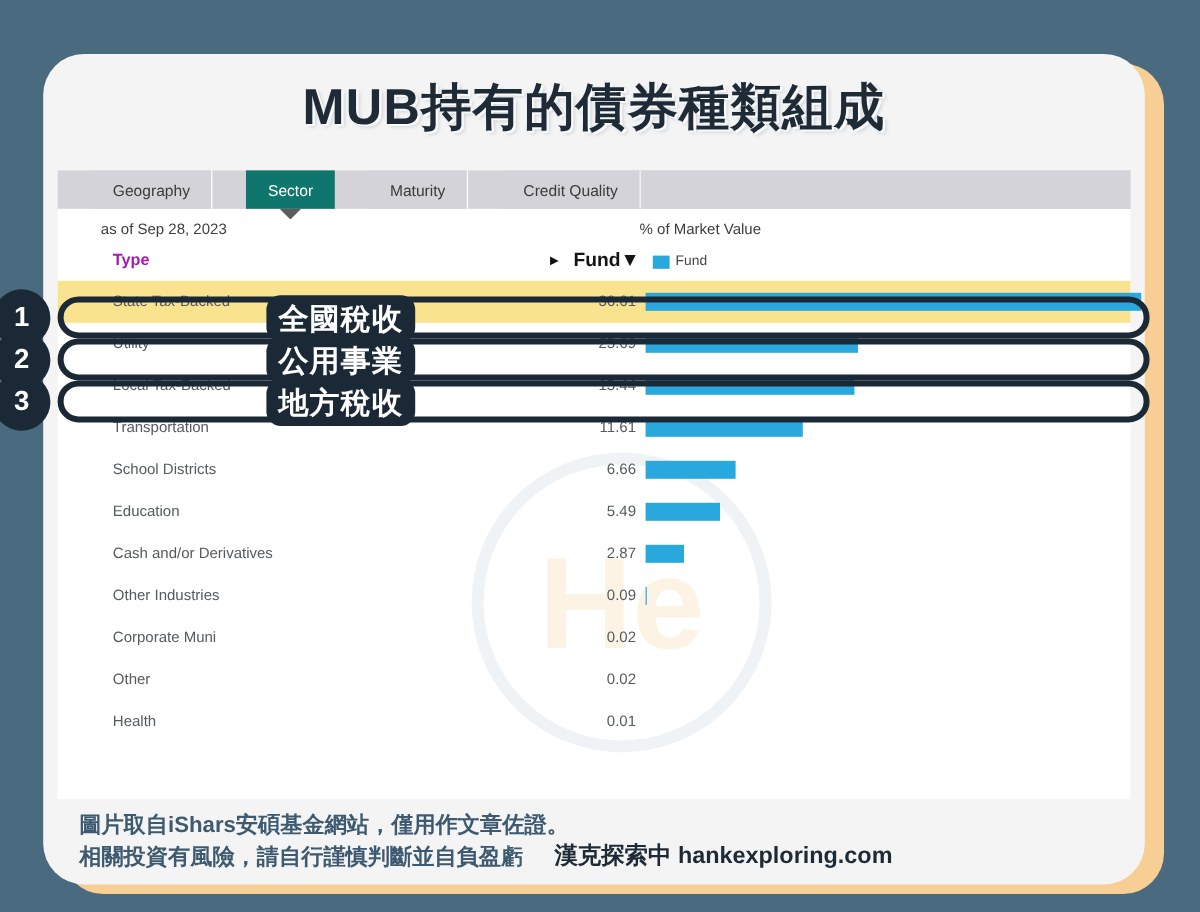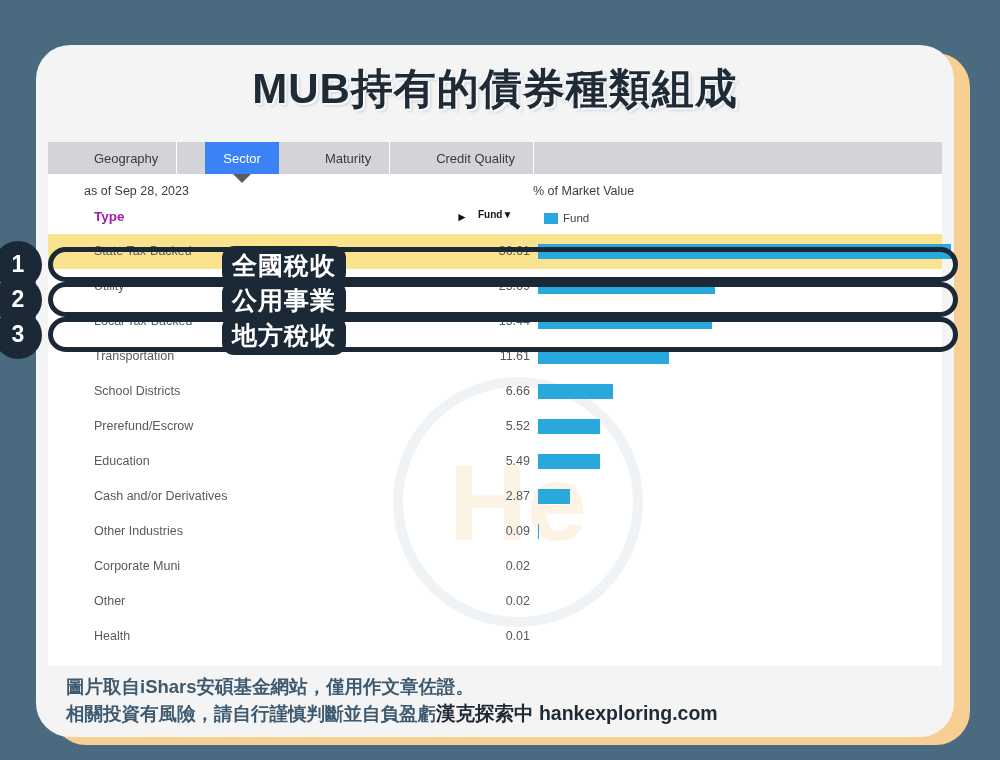--- a/index.html
+++ b/index.html
@@ -76,21 +76,21 @@
     align-items: center;
     padding: 0 18px;
     font-size: 13px;
     color: #3b3b3b;
     background: #d3d3d9;
     border-right: 1px solid #ffffff;
     white-space: nowrap;
     margin-left: 28px;
   }
   .tab.active {
-    background: #3b82f6;
+    background: #0f766e;
     color: #ffffff;
     border-right: none;
     position: relative;
     text-align: right;
   }
   .tab.active::after {
     content: "";
     position: absolute;
     left: 50%;
     bottom: -9px;
@@ -136,21 +136,21 @@
   }
   .hdr-caret {
     position: absolute;
     left: 408px; top: 6px;
     font-size: 12px;
     color: #111;
   }
   .hdr-fund {
     position: absolute;
     left: 430px; top: 5px;
-    font-size: 10px;
+    font-size: 16px;
     font-weight: bold;
     color: #141414;
     white-space: nowrap;
   }
   .legend {
     position: absolute;
     left: 496px; top: 8px;
     display: flex;
     align-items: center;
     gap: 5px;
@@ -229,20 +229,21 @@
     padding: 0 30px;
     box-sizing: border-box;
     color: #3d5a70;
     font-weight: bold;
     font-size: 18.5px;
     line-height: 27px;
   }
   .footer-line2 {
     display: flex;
     align-items: flex-end;
+    gap: 26px;
   }
   .footer-brand {
     color: #1e2a36;
     font-size: 19.5px;
     white-space: nowrap;
   }
 
   
   .hl-outline {
     position: absolute;
@@ -340,26 +341,20 @@
             <div class="rowbg"></div>
             <div class="row-label">Transportation</div>
             <div class="row-value">11.61</div>
             <div class="row-bar" style="width: 131px;"></div>
           </div>
           <div class="row">
             <div class="rowbg"></div>
             <div class="row-label">School Districts</div>
             <div class="row-value">6.66</div>
             <div class="row-bar" style="width: 75px;"></div>
-          </div>
-          <div class="row">
-            <div class="rowbg"></div>
-            <div class="row-label">Prerefund/Escrow</div>
-            <div class="row-value">5.52</div>
-            <div class="row-bar" style="width: 62px;"></div>
           </div>
           <div class="row">
             <div class="rowbg"></div>
             <div class="row-label">Education</div>
             <div class="row-value">5.49</div>
             <div class="row-bar" style="width: 62px;"></div>
           </div>
           <div class="row">
             <div class="rowbg"></div>
             <div class="row-label">Cash and/or Derivatives</div>

